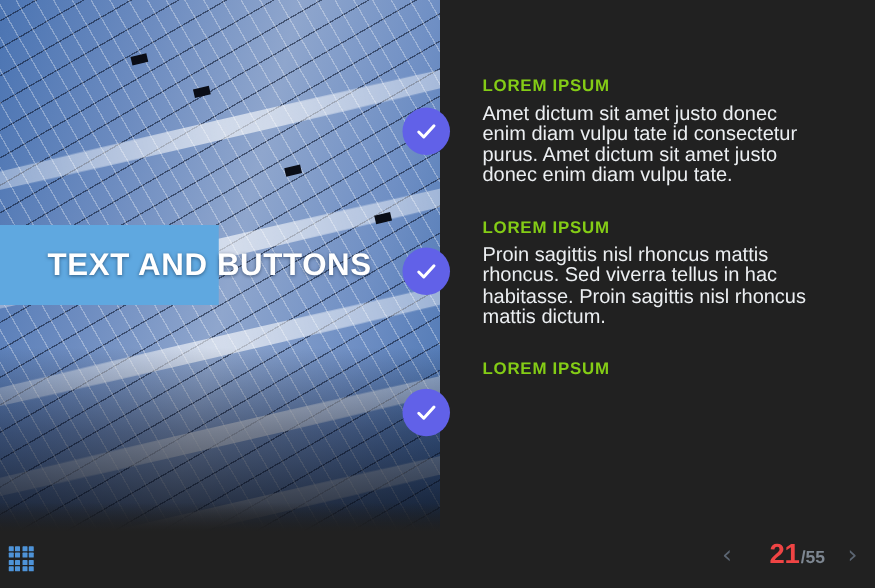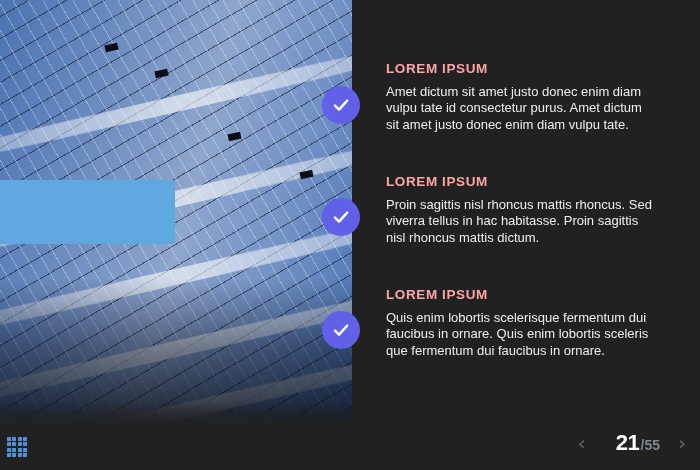--- a/index.html
+++ b/index.html
@@ -120,25 +120,25 @@
   .check svg { display:block; }
 
   
   .blocks { position:absolute; left:386px; top:0; width:280px; }
   .block { position:absolute; width:272px; }
   .blk1 { top:61px; }
   .blk2 { top:174px; }
   .blk3 { top:287px; }
   .blk-head {
     font-size:13.5px; font-weight:bold;
-    letter-spacing:.6px; color:#fca5a5;
+    letter-spacing:.6px; color:#84cc16;
     margin-bottom:8px;
   }
   .blk-body {
-    font-size:13px; line-height:16.4px;
+    font-size:16px; line-height:16.4px;
     color:#eceff2;
   }
 
   
   .grid-icon {
     position:absolute; left:7px; top:437px;
     width:20px; height:20px;
     display:grid;
     grid-template-columns:repeat(4,1fr);
     grid-template-rows:repeat(4,1fr);
@@ -152,21 +152,21 @@
     height:30px;
   }
   .chev {
     color:#5b6572; font-size:20px; line-height:20px;
     font-family:"DejaVu Sans", sans-serif;
     padding:0 2px; user-select:none;
   }
   .pagenum { display:flex; align-items:baseline; }
   .pg-cur {
     font-size:22px; font-weight:bold;
-    color:#ffffff; letter-spacing:-.3px;margin-left:12px;
+    color:#ef4444; letter-spacing:-.3px;margin-left:12px;
   }
   .pg-tot {
     font-size:14px; font-weight:bold;
     color:#7e8792; margin-left:1px;
   }
 </style>
 </head>
 <body>
 
 <div class="slide">
@@ -183,20 +183,21 @@
     <div class="band b5"></div>
     <div class="wdark w4"></div>
     <div class="wdark w1"></div>
     <div class="wdark w2"></div>
     <div class="wdark w3"></div>
     <div class="lowshade"></div>
     <div class="photo-fade"></div>
   </div>
 
   <div class="title-band"></div>
+  <div class="title-text">TEXT AND BUTTONS</div>
 
   <div class="check c1">
     <svg width="20" height="20" viewBox="0 0 20 20" aria-hidden="true">
       <path d="M4 10.6 L8 14.6 L16.2 5.6" fill="none" stroke="#ffffff" stroke-width="2.4" stroke-linecap="round" stroke-linejoin="round"></path>
     </svg>
   </div>
   <div class="check c2">
     <svg width="20" height="20" viewBox="0 0 20 20" aria-hidden="true">
       <path d="M4 10.6 L8 14.6 L16.2 5.6" fill="none" stroke="#ffffff" stroke-width="2.4" stroke-linecap="round" stroke-linejoin="round"></path>
     </svg>
@@ -211,21 +212,20 @@
     <div class="block blk1">
       <div class="blk-head">LOREM IPSUM</div>
       <div class="blk-body">Amet dictum sit amet justo donec enim diam vulpu tate id consectetur purus. Amet dictum sit amet justo donec enim diam vulpu tate.</div>
     </div>
     <div class="block blk2">
       <div class="blk-head">LOREM IPSUM</div>
       <div class="blk-body">Proin sagittis nisl rhoncus mattis rhoncus. Sed viverra tellus in hac habitasse. Proin sagittis nisl rhoncus mattis dictum.</div>
     </div>
     <div class="block blk3">
       <div class="blk-head">LOREM IPSUM</div>
-      <div class="blk-body">Quis enim lobortis scelerisque fermentum dui faucibus in ornare. Quis enim lobortis sceleris que fermentum dui faucibus in ornare.</div>
     </div>
   </div>
 
   <div class="grid-icon">
     <i></i>
       <i></i>
     <i></i>
       <i></i>
     <i></i>
       <i></i>

